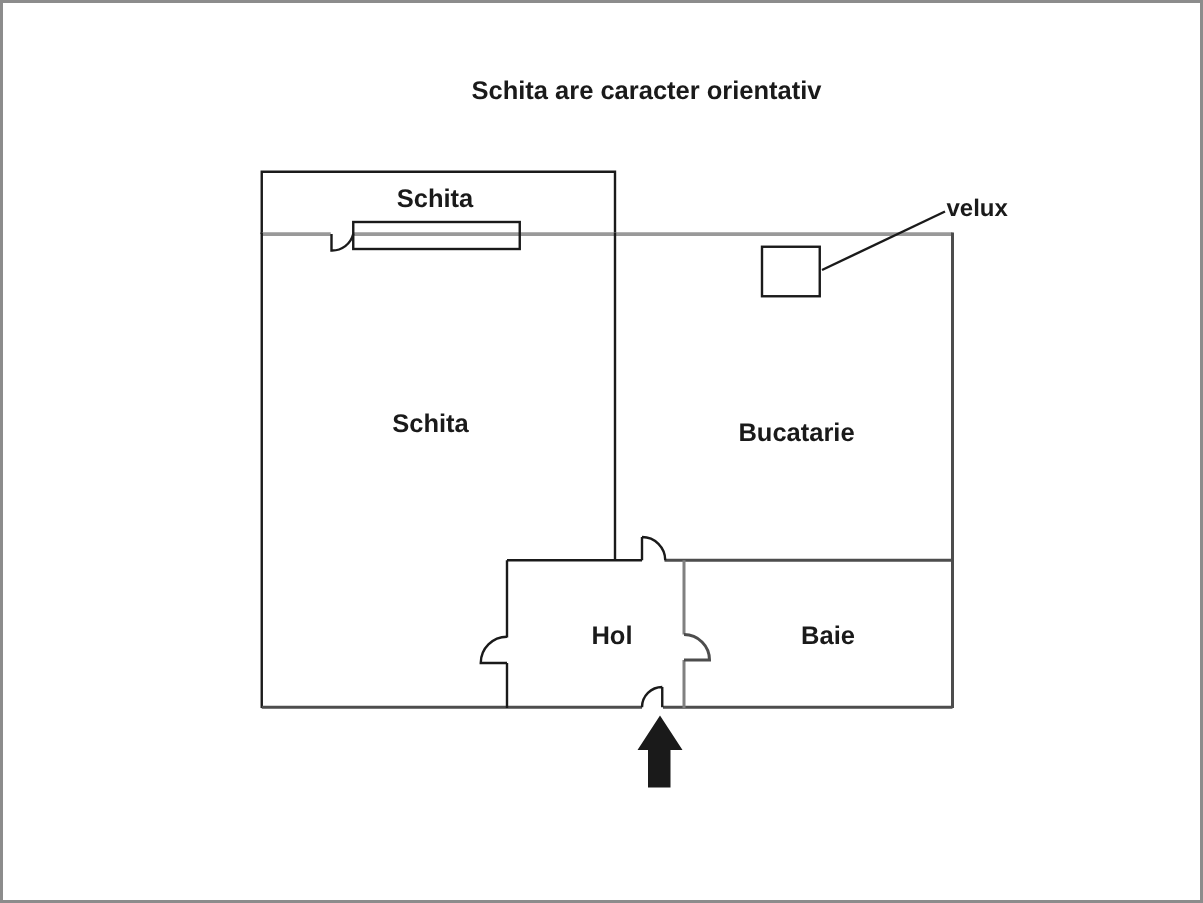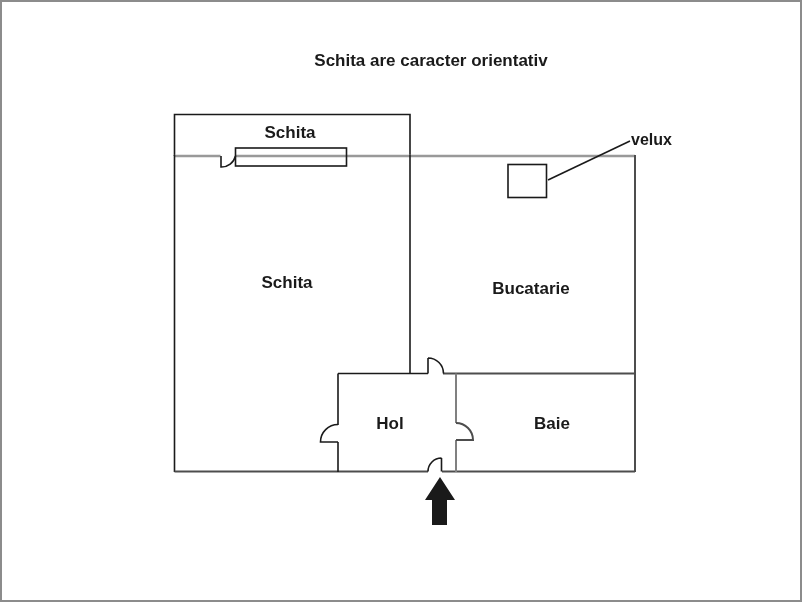--- a/index.html
+++ b/index.html
@@ -93,17 +93,17 @@
     <rect class="stroke-black" x="506" y="162.5" width="38.5" height="33" stroke-width="1.3"></rect>
 
     <path class="stroke-black" d="M 546,178 L 628,139" stroke-width="1.2"></path>
 
     <polygon class="fill-black" points="438,475 453,498 445,498 445,523 430,523 430,498 423,498"></polygon>
   </svg>
 
   <div class="room-label" style="left:288px; top:131px">Schita</div>
   <div class="room-label" style="left:285px; top:281px">Schita</div>
   <div class="room-label" style="left:529px; top:287px">Bucatarie</div>
-  <div class="room-label" style="left:388px; top:422px">Hol</div>
+  <div class="room-label" style="left:406px; top:422px">Hol</div>
   <div class="room-label" style="left:550px; top:422px">Baie</div>
 
   <div class="velux-label">velux</div>
 </div>
 
 </body></html>

